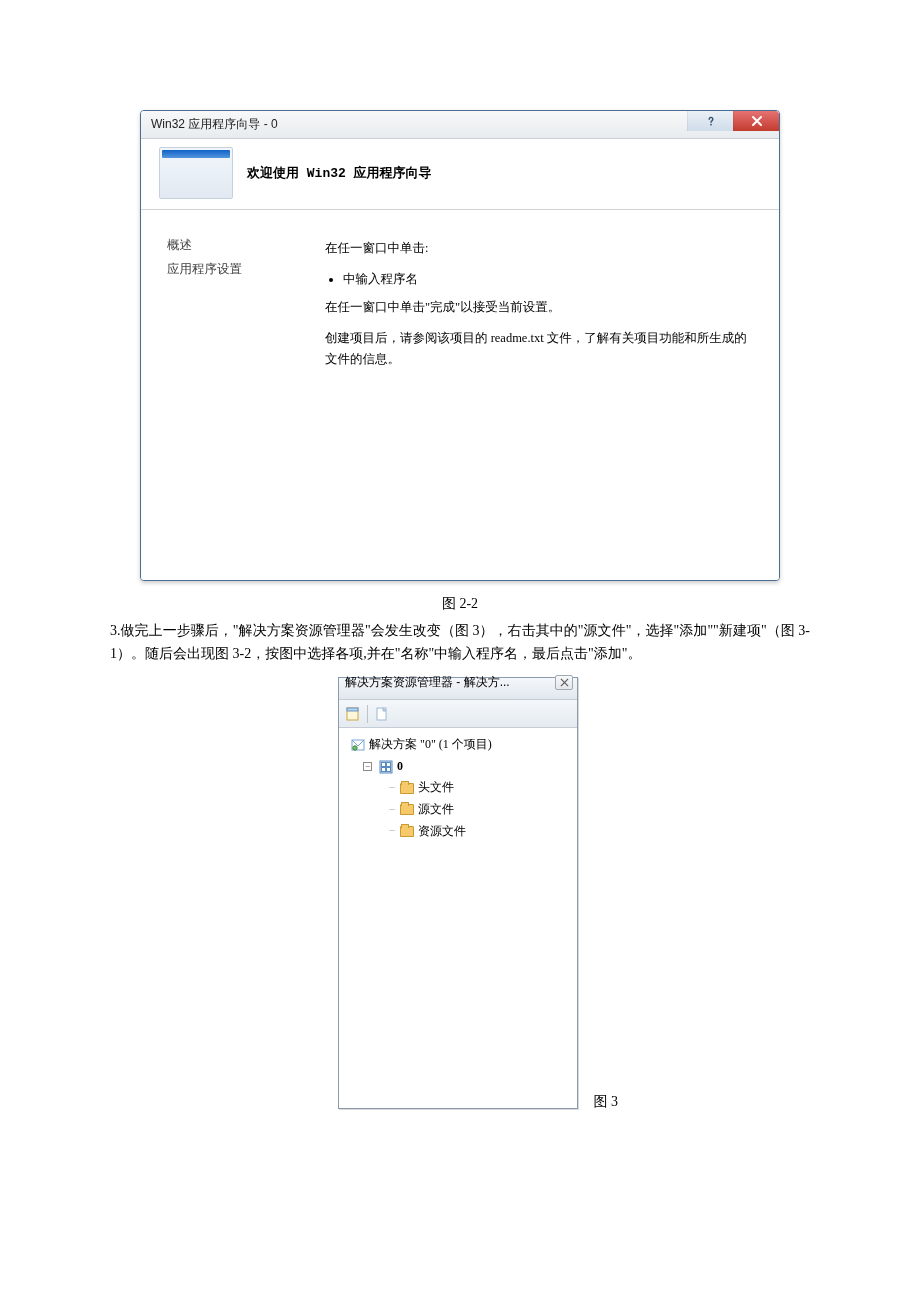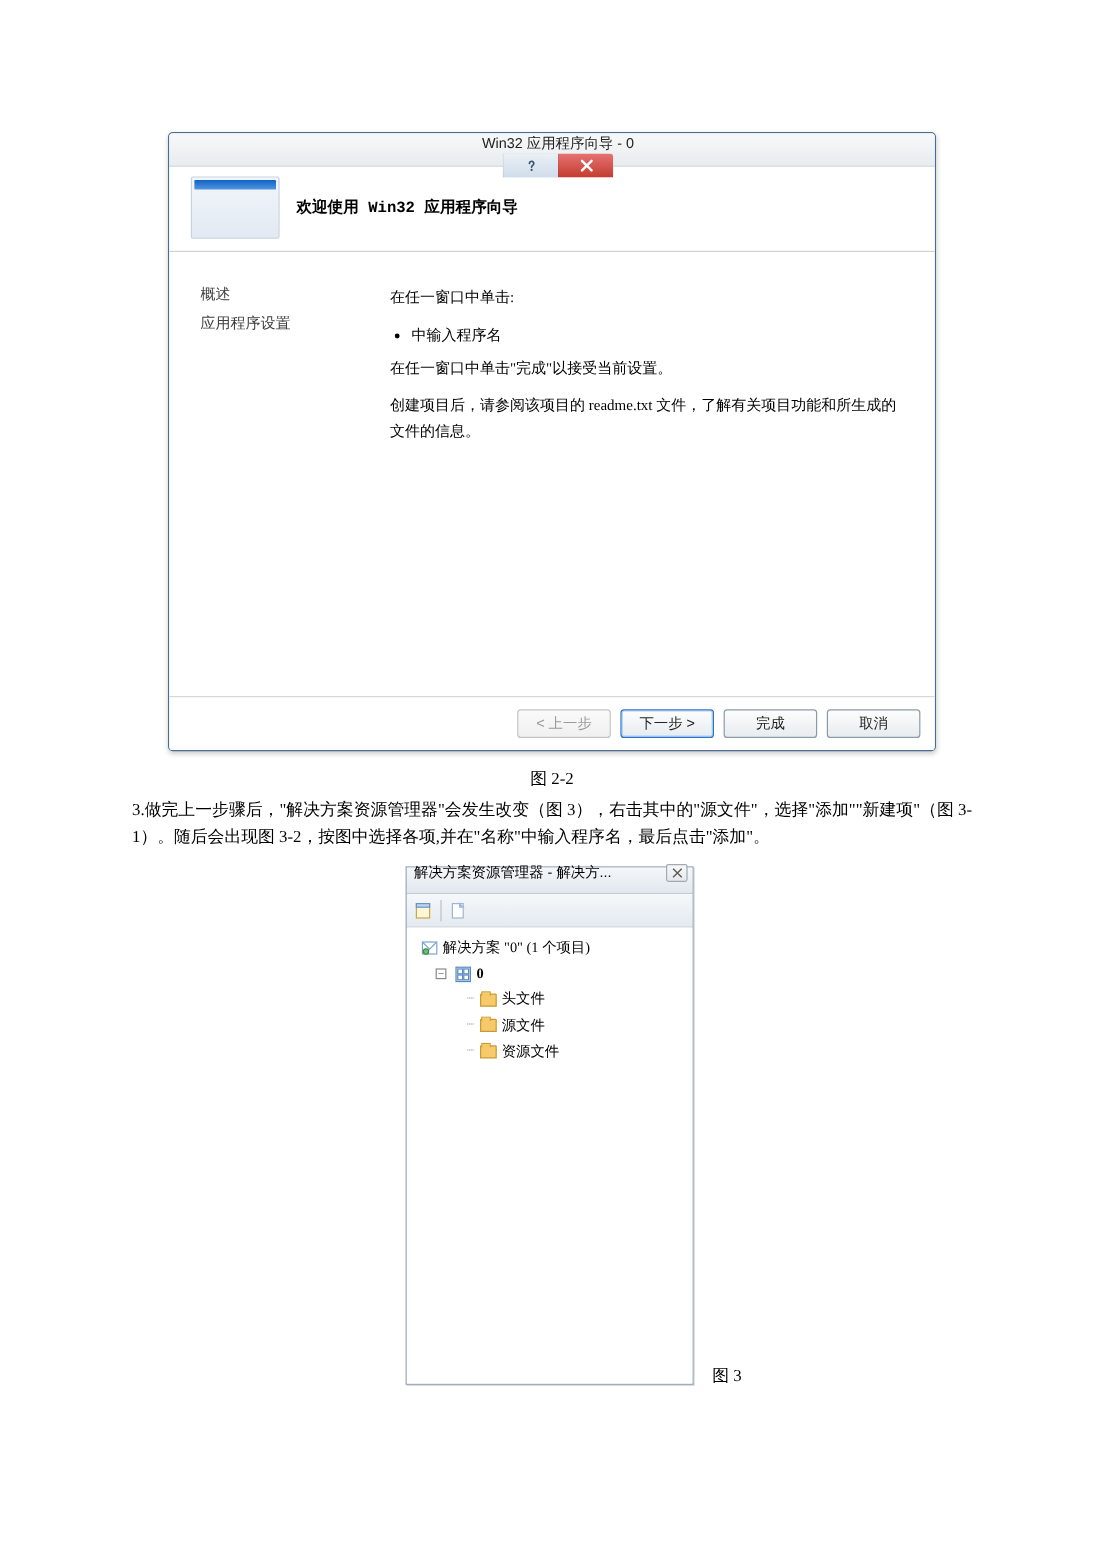--- a/index.html
+++ b/index.html
@@ -28,21 +28,20 @@
   }
   .titlebar {
     height: 28px;
     background: linear-gradient(to bottom, #f8f8f8, #e8ecef);
     border-bottom: 1px solid #c9d0d7;
     display: flex;
     align-items: center;
     padding: 0 0 0 10px;
     font-size: 12px;
     color: #222;
-    flex-direction: column;
   }
   .titlebar .title { flex: 1; }
   .titlebar .btns { display: flex; height: 100%; }
   .titlebar .btn {
     width: 46px;
     height: 20px;
     margin-top: 0;
     display: flex;
     align-items: center;
     justify-content: center;
@@ -274,26 +273,20 @@
       <div class="content">
         <p>在任一窗口中单击:</p>
         <ul>
             <li>中输入程序名</li>
           </ul>
         <p>在任一窗口中单击"完成"以接受当前设置。</p>
         <p>创建项目后，请参阅该项目的 readme.txt 文件，了解有关项目功能和所生成的文件的信息。</p>
       </div>
     </div>
 
-    <div class="button-row">
-      <div class="win-btn disabled">&lt; 上一步</div>
-      <div class="win-btn default">下一步 &gt;</div>
-      <div class="win-btn">完成</div>
-      <div class="win-btn">取消</div>
-    </div>
   </div>
 
   <div class="caption">图 2-2</div>
 
   <div class="para">3.做完上一步骤后，"解决方案资源管理器"会发生改变（图 3），右击其中的"源文件"，选择"添加""新建项"（图 3-1）。随后会出现图 3-2，按图中选择各项,并在"名称"中输入程序名，最后点击"添加"。</div>
 
   <div class="panel-wrap">
     <div class="panel">
       <div class="panel-title">
         <span class="t">解决方案资源管理器 - 解决方...</span>

